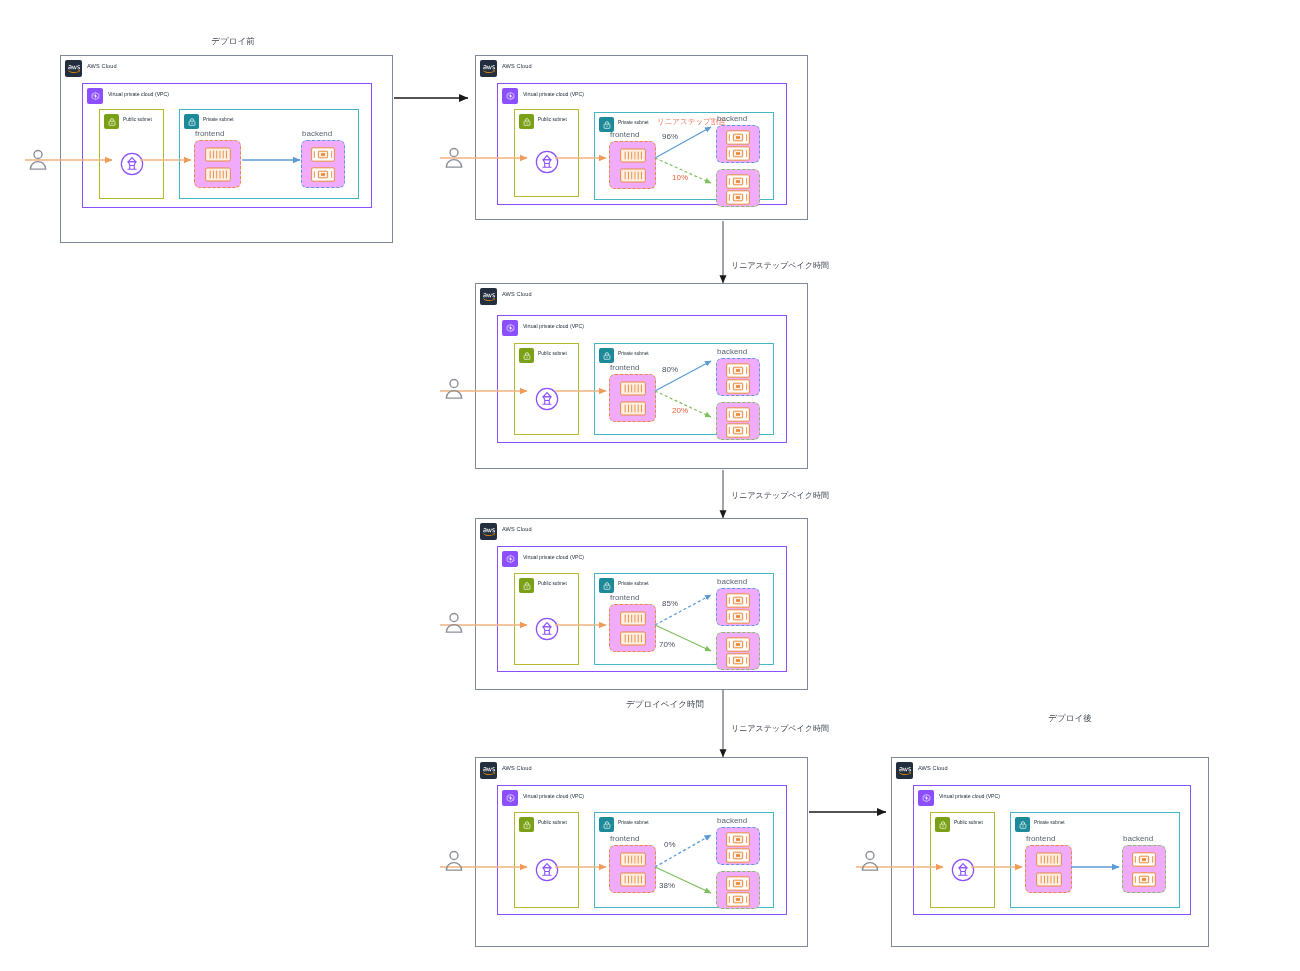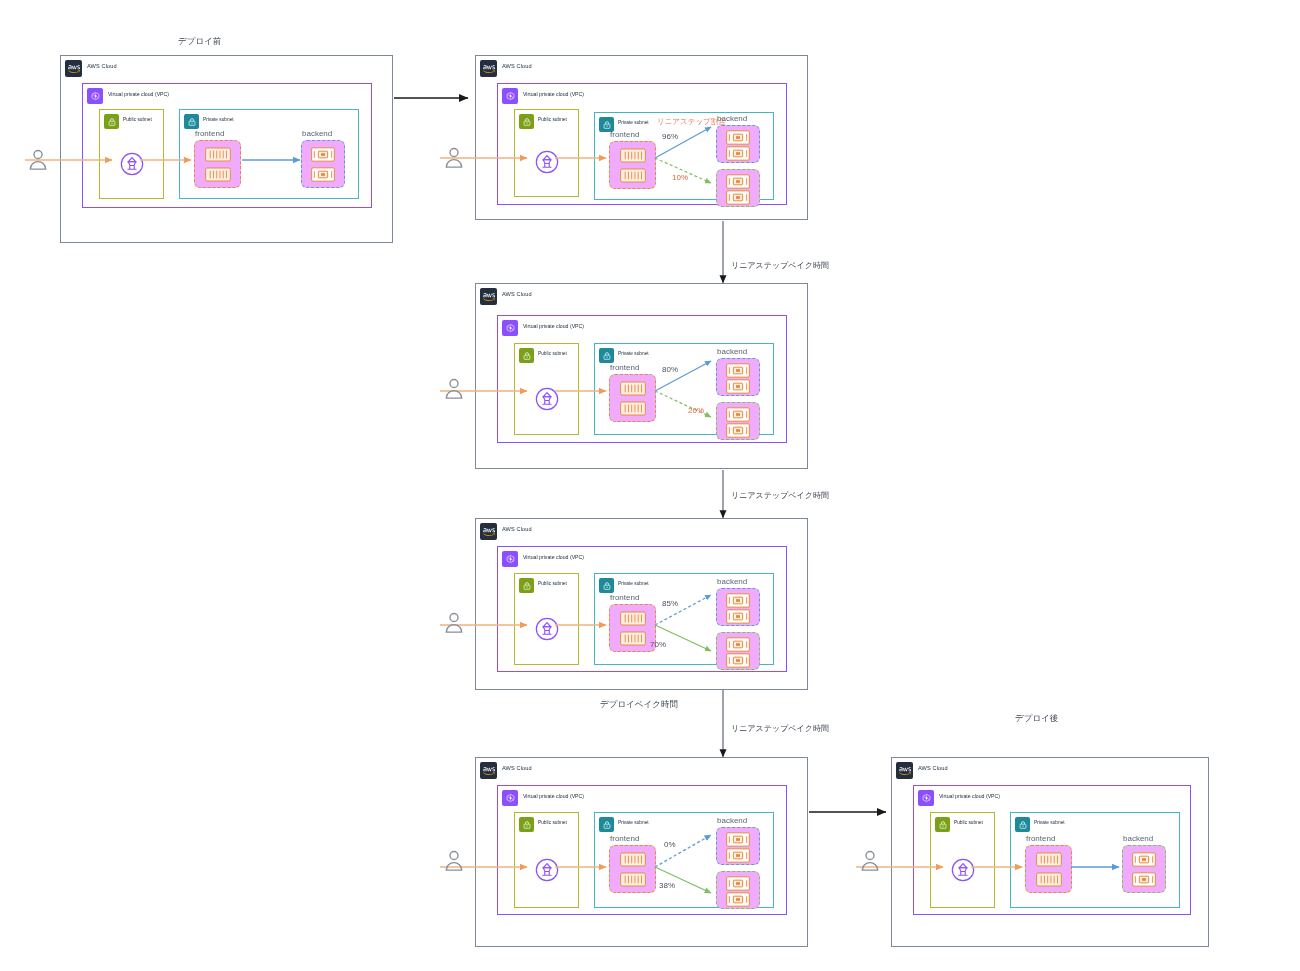--- a/index.html
+++ b/index.html
@@ -88,21 +88,21 @@
   }
   .pct.dark { color: #4a5260; }
   .pct.red  { color: #e8603c; margin-left: 10px; }
 
   .ratio-label {
     position: absolute; font-size: 7.5px; color: #f0705a; white-space: nowrap;
   }
 
   .step-title {
     position: absolute; font-size: 8.5px; color: #3d4450;
-    white-space: nowrap; 
+    white-space: nowrap; text-align: center;
   }
   .flow-label {
     position: absolute; font-size: 8px; color: #3d4450; white-space: nowrap;
   }
 </style>
 </head>
 <body>
 
 <div id="stage">
 
@@ -399,21 +399,21 @@
     </div>
 
     <svg class="svg-layer">
       <line x1="-35" y1="108" x2="52" y2="108" stroke="#f0b37e" stroke-width="1.4" marker-end="url(#arw-orange)"></line>
       <line x1="80" y1="108" x2="131" y2="108" stroke="#f0b37e" stroke-width="1.4" marker-end="url(#arw-orange)"></line>
       <line x1="180" y1="108" x2="236" y2="78" stroke="#5b9bd5" stroke-width="1.2" marker-end="url(#arw-blue)"></line>
       <line x1="180" y1="108" x2="236" y2="134" stroke="#7fbf5f" stroke-width="1.2" stroke-dasharray="3,2.4" marker-end="url(#arw-green)"></line>
     </svg>
 
     <div class="pct dark" style="left:187px; top:82px;text-align:center;">80%</div>
-    <div class="pct red" style="left:203px; top:123px;">20%</div>
+    <div class="pct red" style="left:187px; top:123px;">20%</div>
   </div>
 
   <svg class="user-ico" style="left:443px; top:376px;">
       <use href="#sym-user"></use>
     </svg>
 
   <svg class="svg-layer" style="left:0;top:0;">
     <line x1="723" y1="470" x2="723" y2="518" stroke="#6b7280" stroke-width="1.3" marker-end="url(#arw-black)"></line>
   </svg>
   <div class="flow-label" style="left:731px; top:490px;">リニアステップベイク時間</div>
@@ -487,21 +487,21 @@
     </div>
 
     <svg class="svg-layer">
       <line x1="-35" y1="107" x2="52" y2="107" stroke="#f0b37e" stroke-width="1.4" marker-end="url(#arw-orange)"></line>
       <line x1="80" y1="107" x2="131" y2="107" stroke="#f0b37e" stroke-width="1.4" marker-end="url(#arw-orange)"></line>
       <line x1="180" y1="107" x2="236" y2="77" stroke="#5b9bd5" stroke-width="1.2" stroke-dasharray="3,2.4" marker-end="url(#arw-blue)"></line>
       <line x1="180" y1="107" x2="236" y2="133" stroke="#7fbf5f" stroke-width="1.2" marker-end="url(#arw-green)"></line>
     </svg>
 
     <div class="pct dark" style="left:187px; top:81px;">85%</div>
-    <div class="pct dark" style="left:175px; top:122px;">70%</div>
+    <div class="pct dark" style="left:184px; top:122px;">70%</div>
   </div>
 
   <svg class="user-ico" style="left:443px; top:610px;">
       <use href="#sym-user"></use>
     </svg>
 
   <svg class="svg-layer" style="left:0;top:0;">
     <line x1="723" y1="690" x2="723" y2="757" stroke="#6b7280" stroke-width="1.3" marker-end="url(#arw-black)"></line>
   </svg>
   <div class="flow-label" style="left:731px; top:723px;">リニアステップベイク時間</div>

